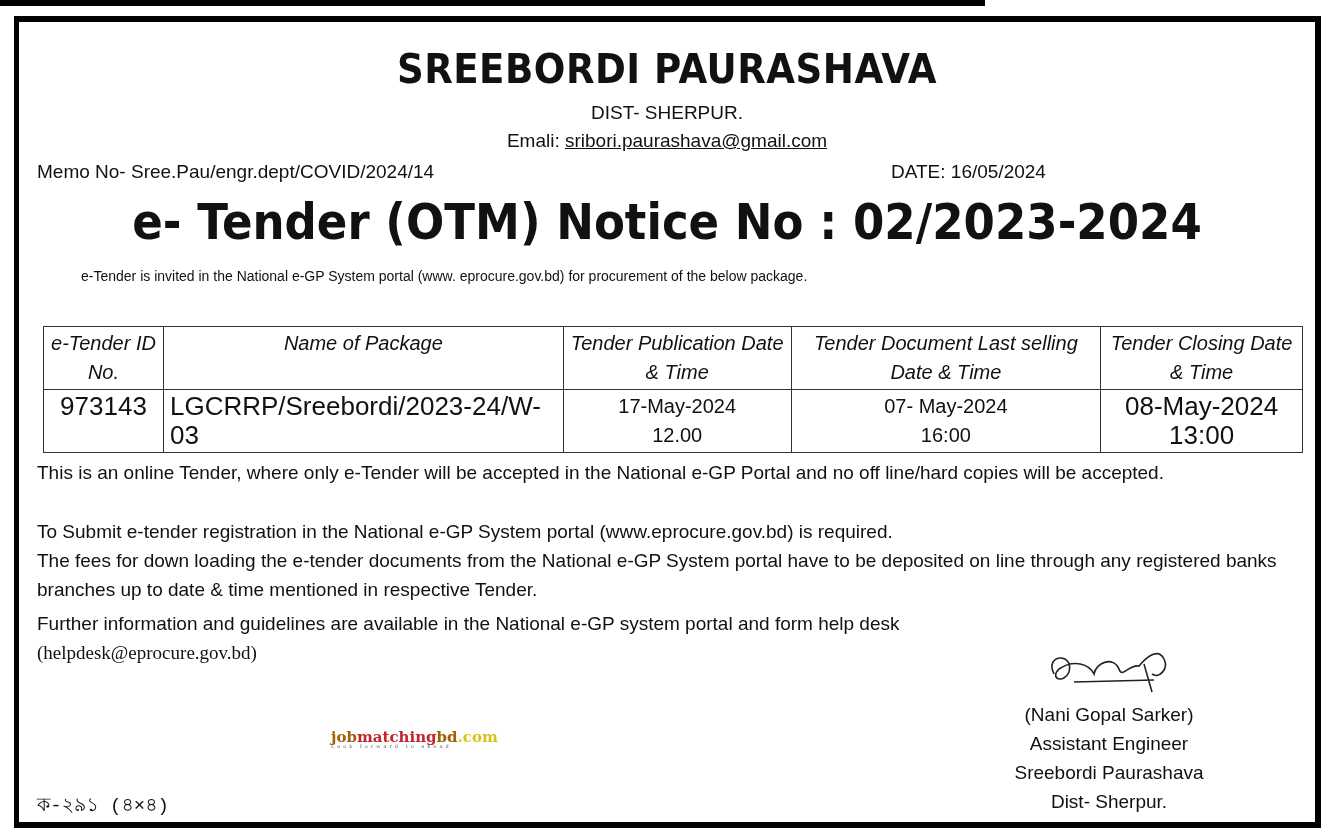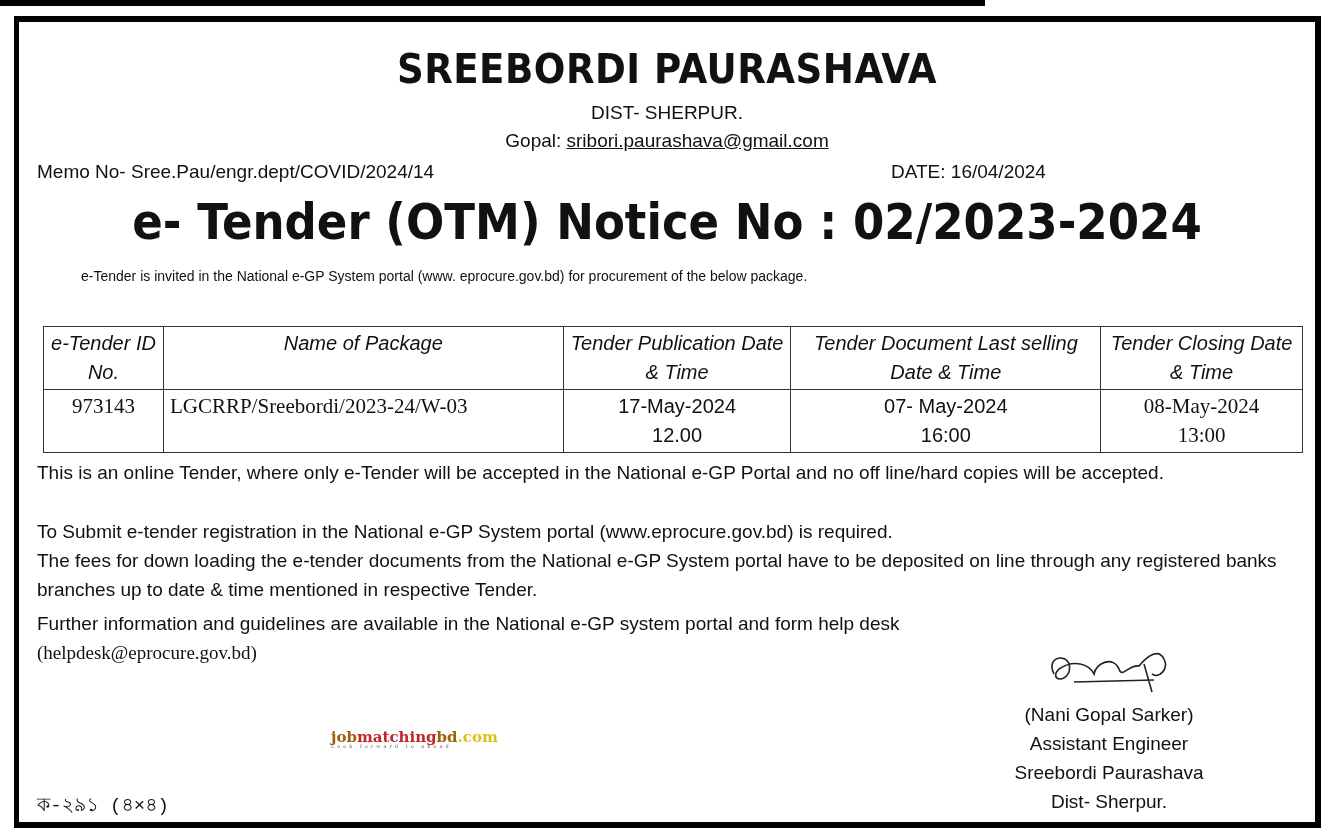--- a/index.html
+++ b/index.html
@@ -11,44 +11,44 @@
   .dist { left:0; width:1296px; top:80px; text-align:center; font-size:19px; }
   .email { left:0; width:1296px; top:108px; text-align:center; font-size:19px; }
   .email u { text-decoration:underline; }
   .memo { left:18px; top:139px; font-size:19px; }
   .date { left:872px; top:139px; font-size:19px; }
   .notice { left:0; width:1296px; top:172px; text-align:center; font-size:49px; font-weight:bold; font-family:"DejaVu Sans", sans-serif; transform:scaleX(0.92); }
   .intro { left:18px; top:240px; width:1245px; font-size:14px; line-height:29px; white-space:normal; text-align:justify;margin-left:44px; }
   table.tender { position:absolute; left:24px; top:304px; width:1260px; border-collapse:collapse; font-size:20px; }
   table.tender th, table.tender td { border:1.5px solid #333; text-align:center; vertical-align:top; padding:2px 6px; line-height:29px; }
   table.tender th { font-weight:normal; height:58px;font-style:italic; }
-  table.tender td { height:58px; font-family:Liberation Serif, serif; font-size:21px; }
+  table.tender td { height:58px; font-family:Liberation Sans, sans-serif; font-size:26px; }
   table.tender td.sans { font-family:"Liberation Sans", sans-serif; font-size:20px; }
   table.tender td.left { text-align:left; }
   .para { left:18px; width:1255px; font-size:19px; line-height:29px; white-space:normal; }
   .sig { position:absolute; left:960px; top:622px; width:260px; text-align:center; }
   .sig-scribble { height:52px; }
   .sig-line { font-size:19px; line-height:29px; }
   .logo { left:312px; top:706px; font-family:"DejaVu Serif", serif; font-weight:bold; font-size:15px; }
   .logo .g { color:#a16207; } .logo .r { color:#c0262c; } .logo .y { color:#d7c21a; }
   .logo .tag { display:block; font-size:5px; letter-spacing:3px; color:#666; font-weight:normal; margin-top:-3px; }
   .code { left:18px; top:768px; font-size:19px; font-family:Liberation Mono, monospace; }
 </style>
 </head>
 <body>
 
 <div class="topbar"></div>
 
 <div class="frame">
 
   <div class="abs title">SREEBORDI PAURASHAVA</div>
   <div class="abs dist">DIST- SHERPUR.</div>
-  <div class="abs email"><span>Gopal: </span><u>sribori.paurashava@gmail.com</u></div>
+  <div class="abs email"><span>Emali: </span><u>sribori.paurashava@gmail.com</u></div>
   <div class="abs memo">Memo No- Sree.Pau/engr.dept/COVID/2024/14</div>
-  <div class="abs date">DATE: 16/04/2024</div>
+  <div class="abs date">DATE: 16/05/2024</div>
 
   <div class="abs notice">e- Tender (OTM) Notice No : 02/2023-2024</div>
 
   <div class="abs intro">e-Tender is invited in the National e-GP System portal (www. eprocure.gov.bd) for  procurement of the below package.</div>
 
   <table class="tender">
     <colgroup>
       <col style="width:120px">
         <col style="width:400px">
         <col style="width:228px">

